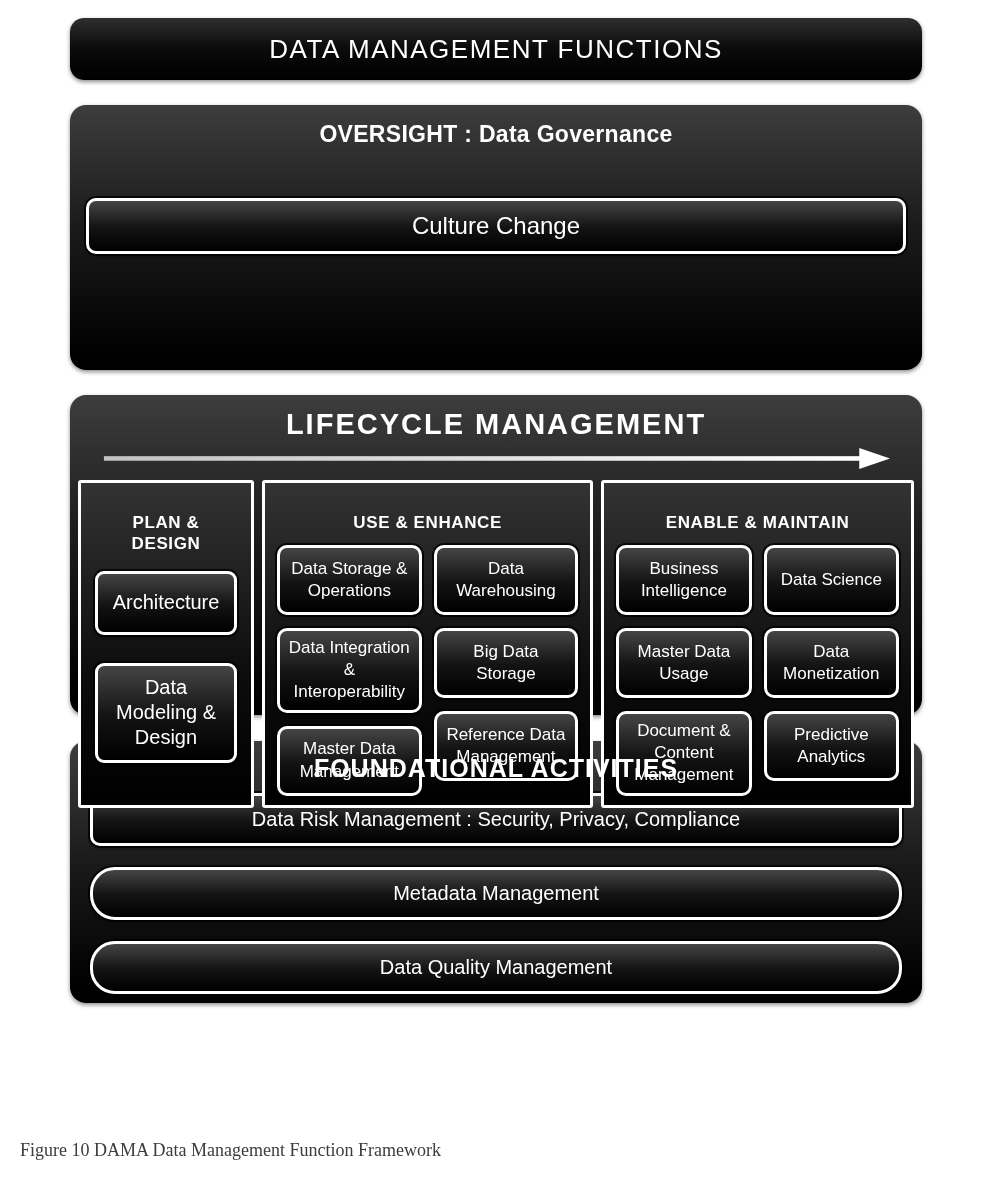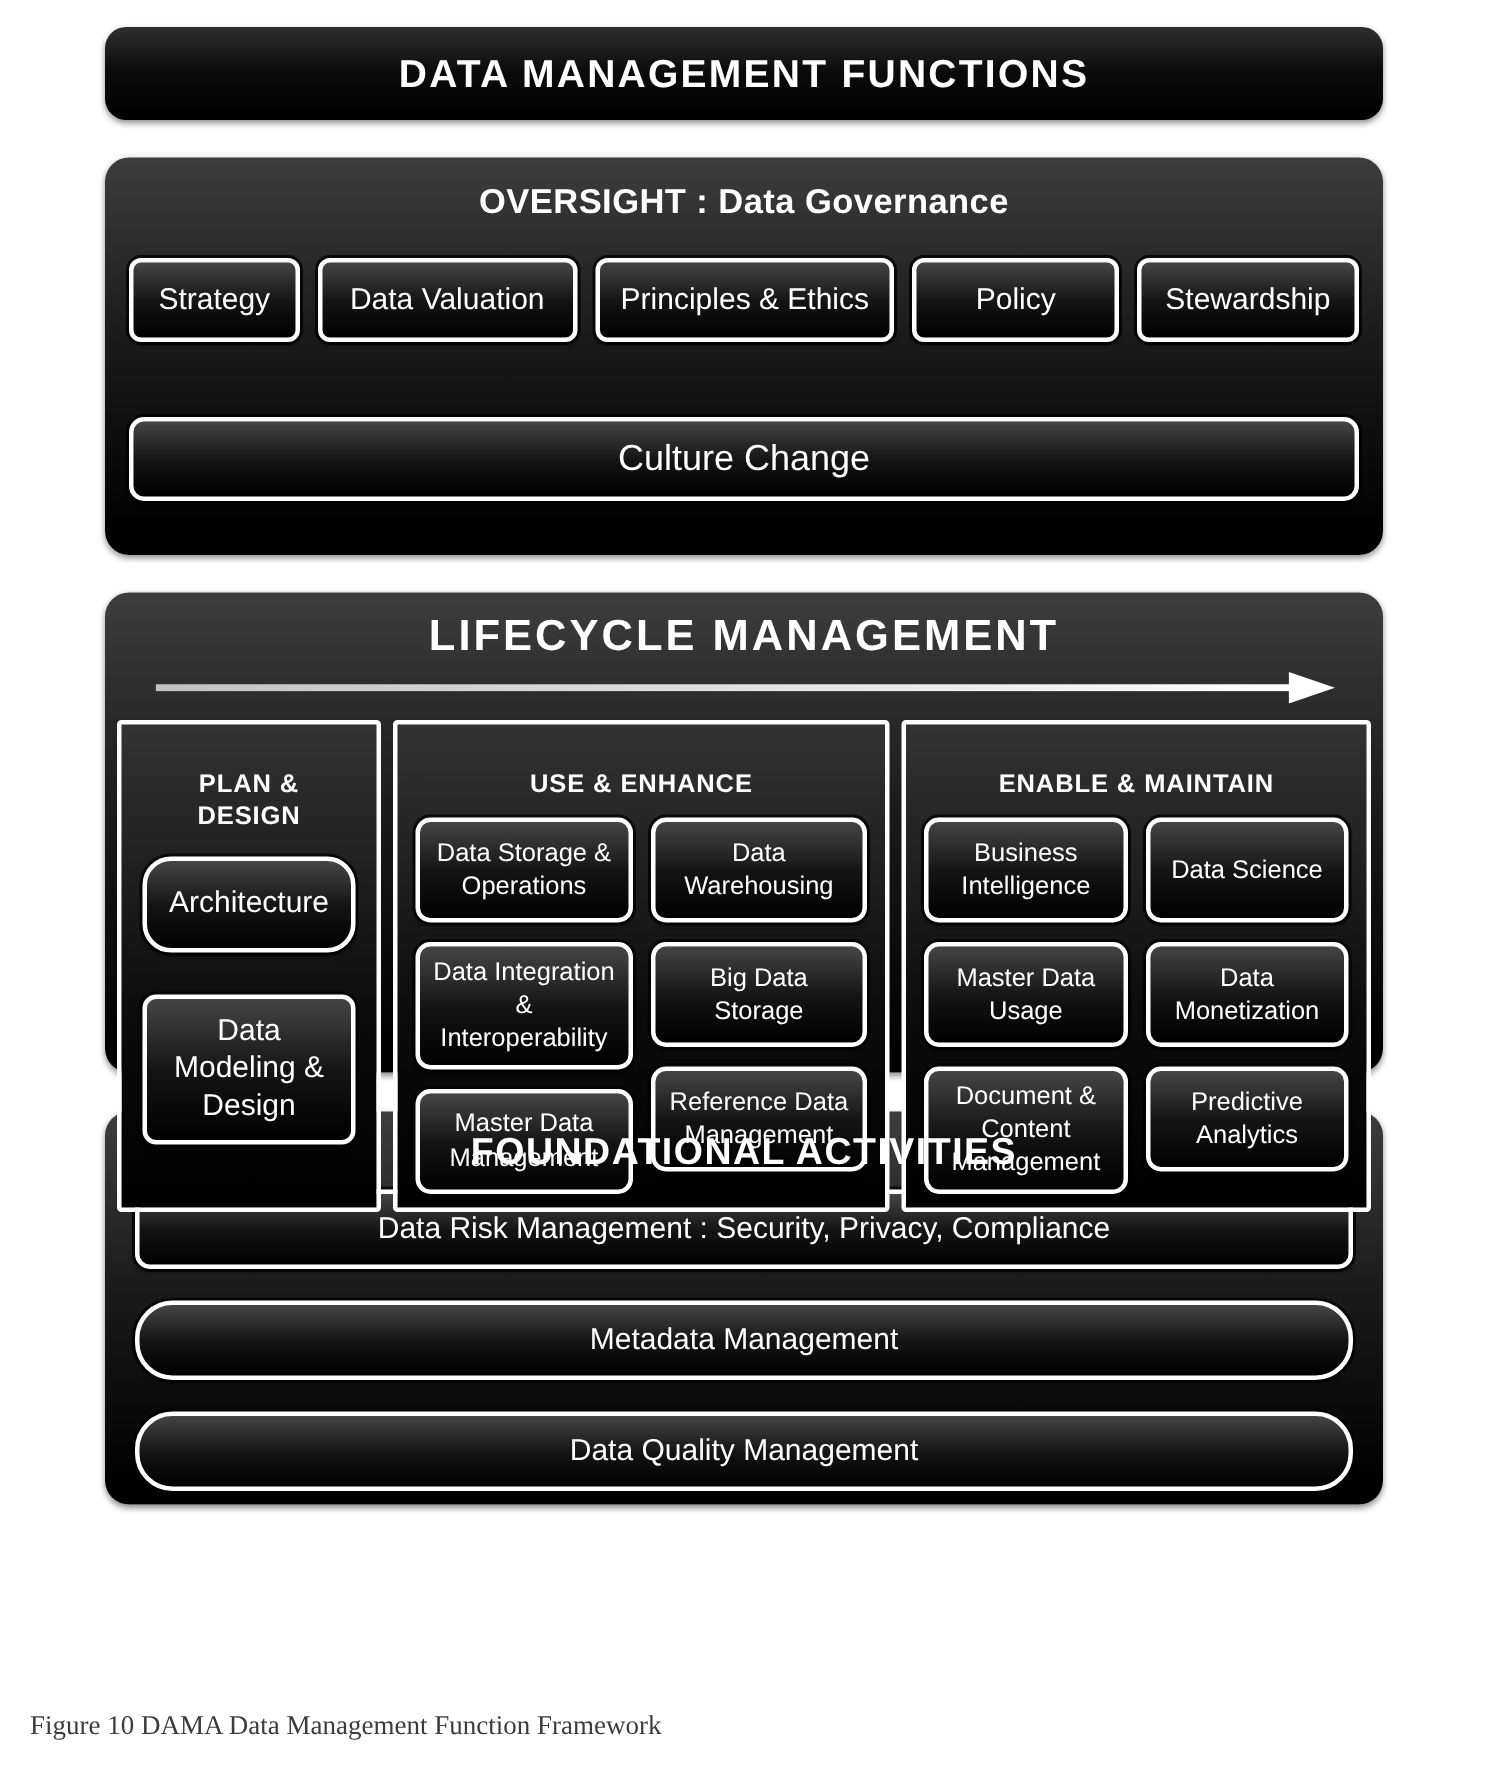--- a/index.html
+++ b/index.html
@@ -46,21 +46,21 @@
   .title-bar {
     height: 62px;
     border-radius: 14px;
     background: linear-gradient(180deg, #2f2f2f 0%, #0b0b0b 48%, #000 100%);
     box-shadow: 0 2px 4px rgba(0,0,0,0.45);
     display: flex;
     align-items: center;
     justify-content: center;
     color: #fff;
     font-size: 26px;
-    font-weight: bold;
+    font-weight: normal;
     letter-spacing: 1.5px;
   }
 
   
   .oversight {
     margin-top: 25px;
     height: 265px;
     padding: 0 16px;
   }
   .panel-title {
@@ -135,21 +135,21 @@
   }
   .col-plan .lc-header span { display: inline-block; max-width: 118px; }
   .plan-boxes { padding: 16px 14px 0 14px; }
   .plan-box {
     border-radius: 9px;
     font-size: 20px;
     line-height: 1.25;
     padding: 8px 4px;
   }
   .plan-box + .plan-box { margin-top: 28px; }
-  .plan-box-architecture { min-height: 64px; border-radius: 19px; }
+  .plan-box-architecture { min-height: 64px; }
   .plan-box-dmd { min-height: 100px; }
 
   .lc-pair {
     display: flex;
     gap: 12px;
     padding: 12px 12px 0 12px;
     align-items: flex-start;
   }
   .lc-subcol {
     flex: 1;
@@ -201,27 +201,20 @@
 
 <div class="page">
   <div class="stack">
 
     <div class="title-bar">
       <span>DATA MANAGEMENT FUNCTIONS</span>
     </div>
 
     <section class="panel oversight">
       <div class="panel-title">OVERSIGHT : Data Governance</div>
-      <div class="ov-row">
-        <div class="box ov-box ovw-1">Strategy</div>
-        <div class="box ov-box ovw-2">Data Valuation</div>
-        <div class="box ov-box ovw-3">Principles &amp; Ethics</div>
-        <div class="box ov-box ovw-4">Policy</div>
-        <div class="box ov-box ovw-5">Stewardship</div>
-      </div>
       <div class="box wide-box">Culture Change</div>
     </section>
 
     <section class="panel lifecycle">
       <div class="lc-title">LIFECYCLE MANAGEMENT</div>
       <svg class="lc-arrow" viewBox="0 0 820 24" preserveAspectRatio="none" aria-hidden="true">
         <defs>
           <linearGradient id="arrowGrad" x1="0" y1="0" x2="1" y2="0">
             <stop offset="0" stop-color="#c2c2c2"></stop>
             <stop offset="1" stop-color="#ffffff"></stop>

